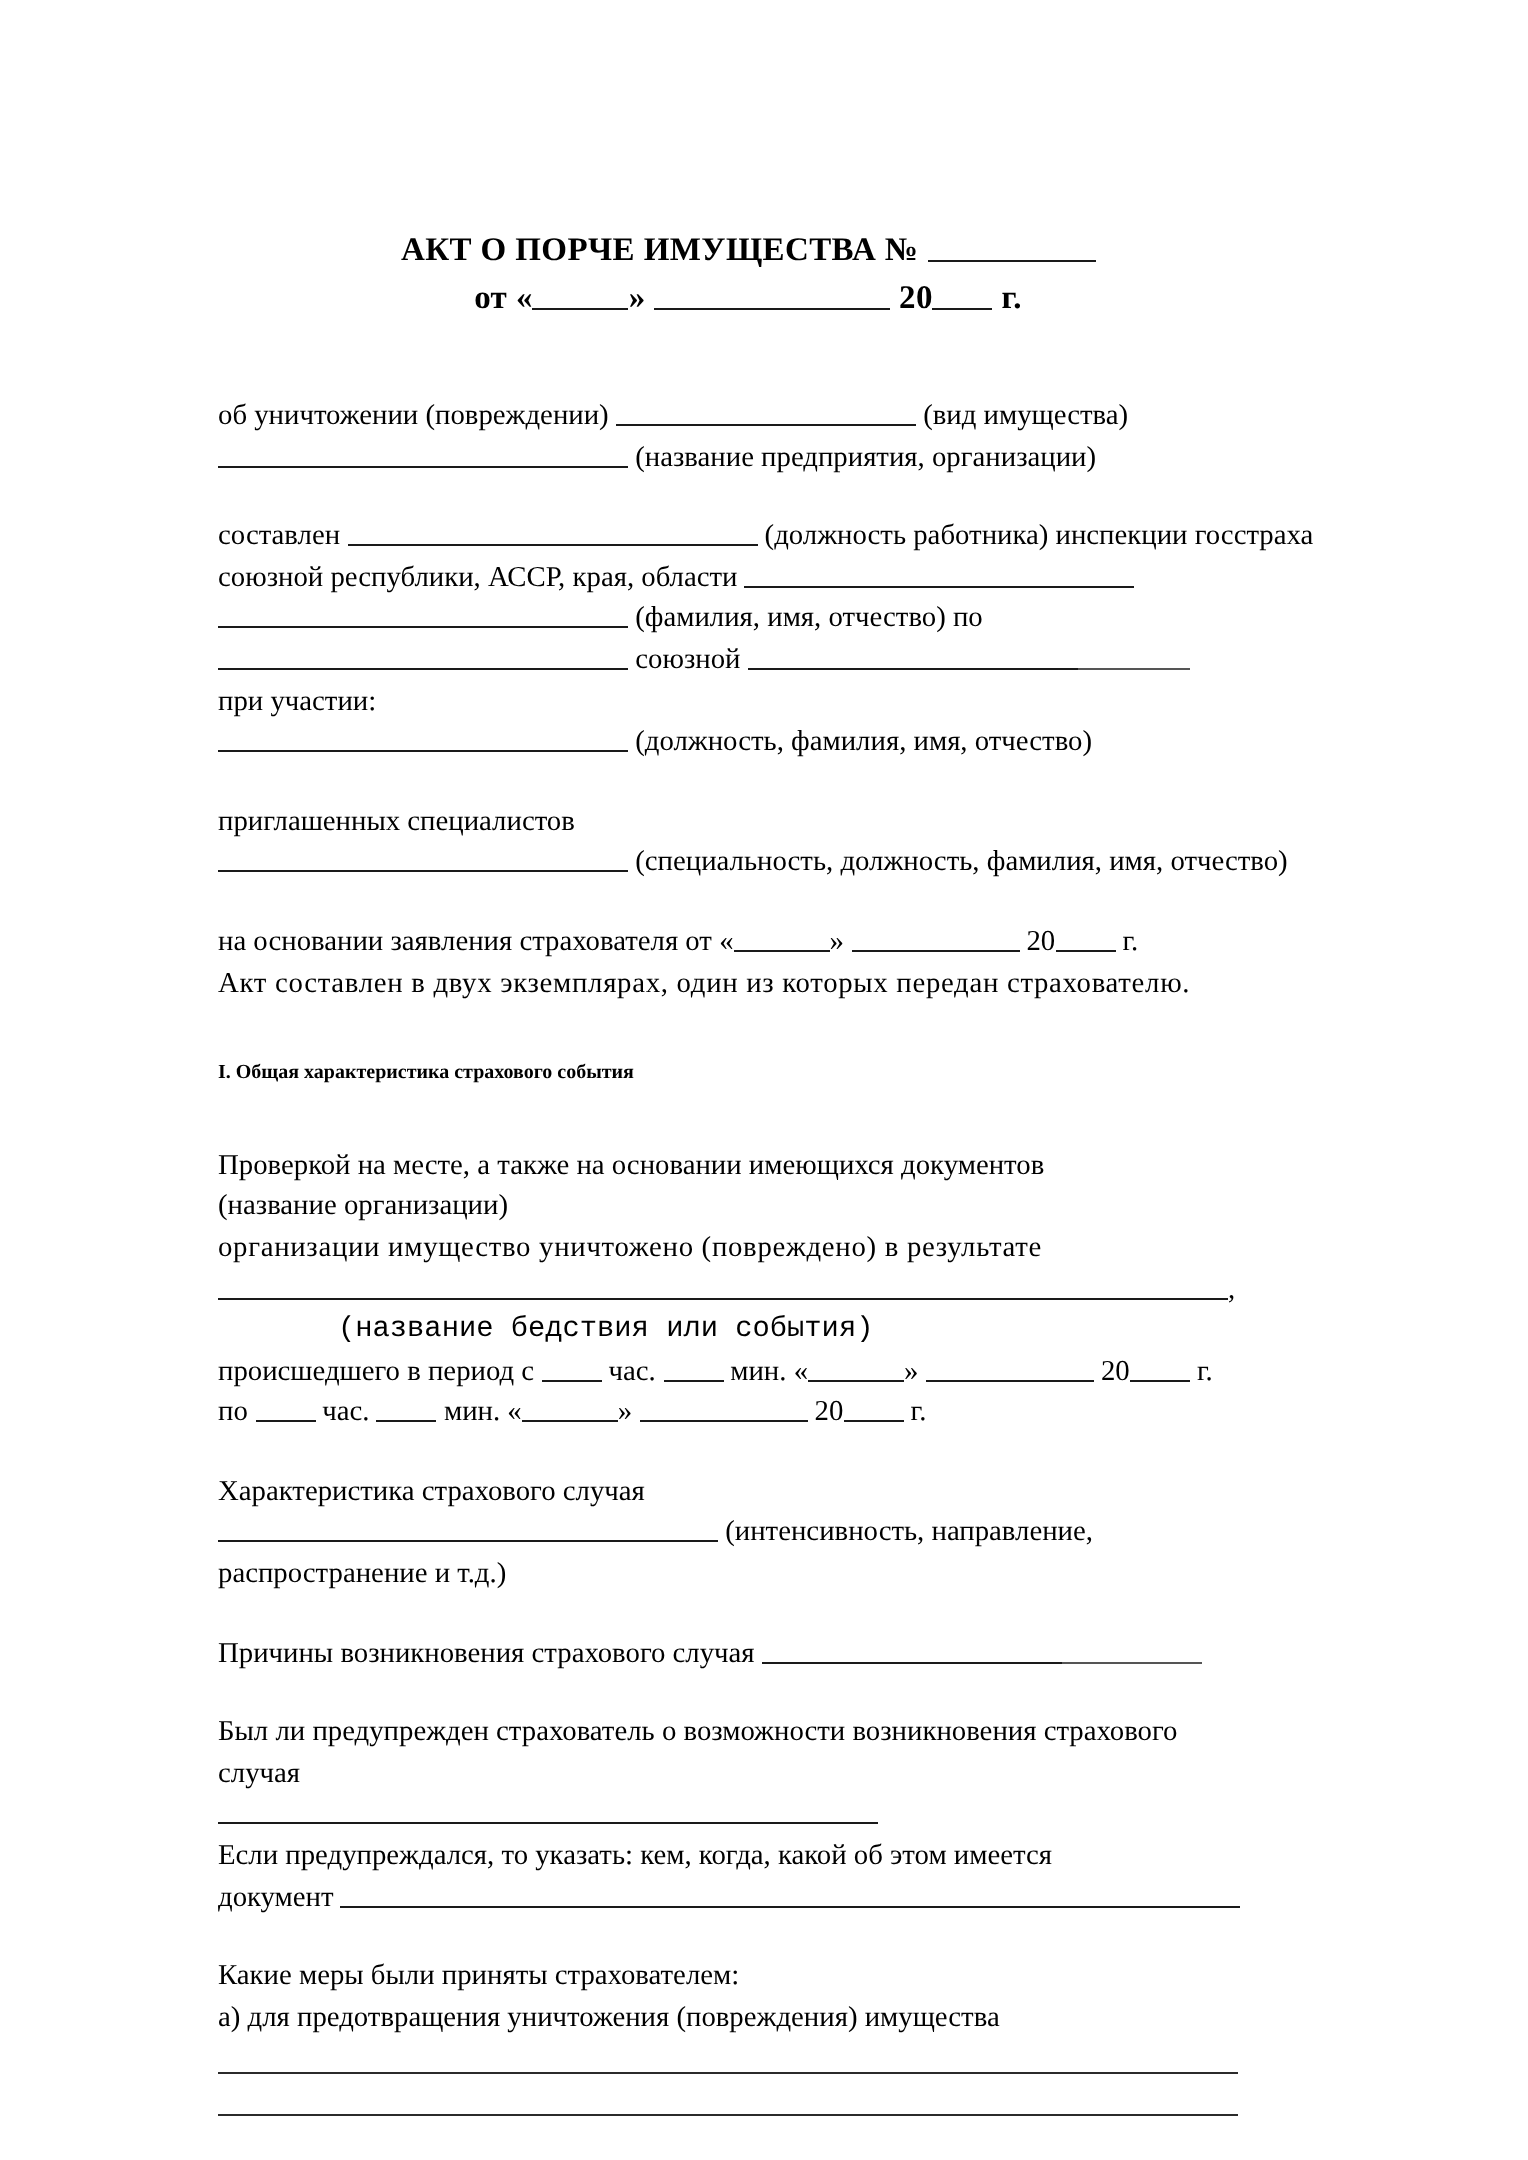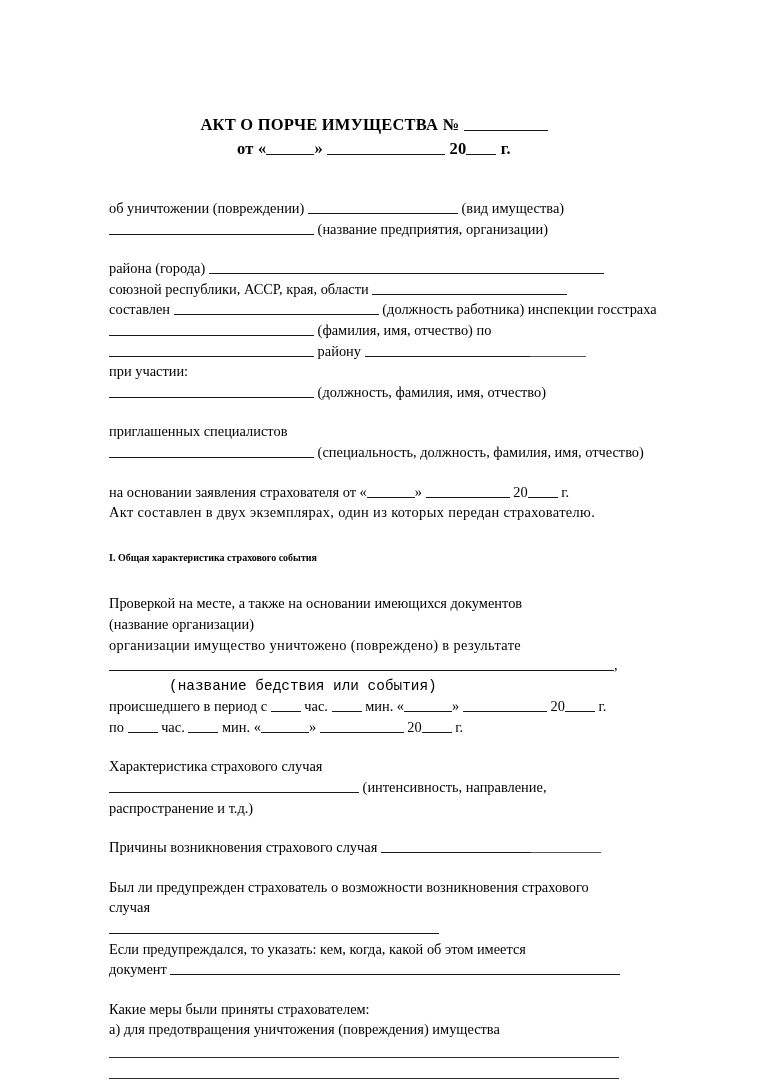--- a/index.html
+++ b/index.html
@@ -129,44 +129,40 @@
       <span>(вид имущества)</span>
     </div>
 
     <div class="ln">
       <span class="u w-205"></span>
       <span>(название предприятия, организации)</span>
     </div>
 
     <div class="gap-md"></div>
 
-    <div class="ln">
-      <span>района (города)</span>
-      <span class="u w-395"></span>
+
+    <div class="ln">
+      <span>составлен</span>
+      <span class="u w-205"></span>
+      <span>(должность работника) инспекции госстраха</span>
     </div>
 
     <div class="ln">
       <span>союзной республики, АССР, края, области</span>
       <span class="u w-195"></span>
     </div>
 
     <div class="ln">
-      <span>составлен</span>
-      <span class="u w-205"></span>
-      <span>(должность работника) инспекции госстраха</span>
-    </div>
-
-    <div class="ln">
       <span class="u w-205"></span>
       <span>(фамилия, имя, отчество) по</span>
     </div>
 
     <div class="ln">
       <span class="u w-205"></span>
-      <span>району</span>
+      <span>союзной</span>
       <span class="u w-165"></span><span class="u light w-56"></span>
     </div>
 
     <div class="ln">
       <span>при участии:</span>
     </div>
 
 
     <div class="ln">
       <span class="u w-205"></span>

